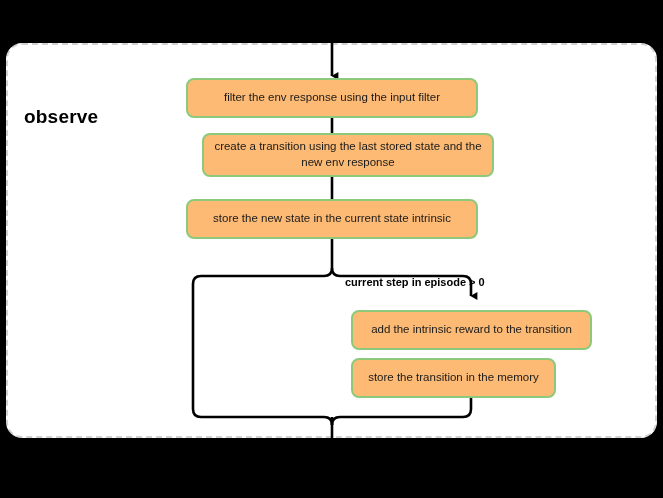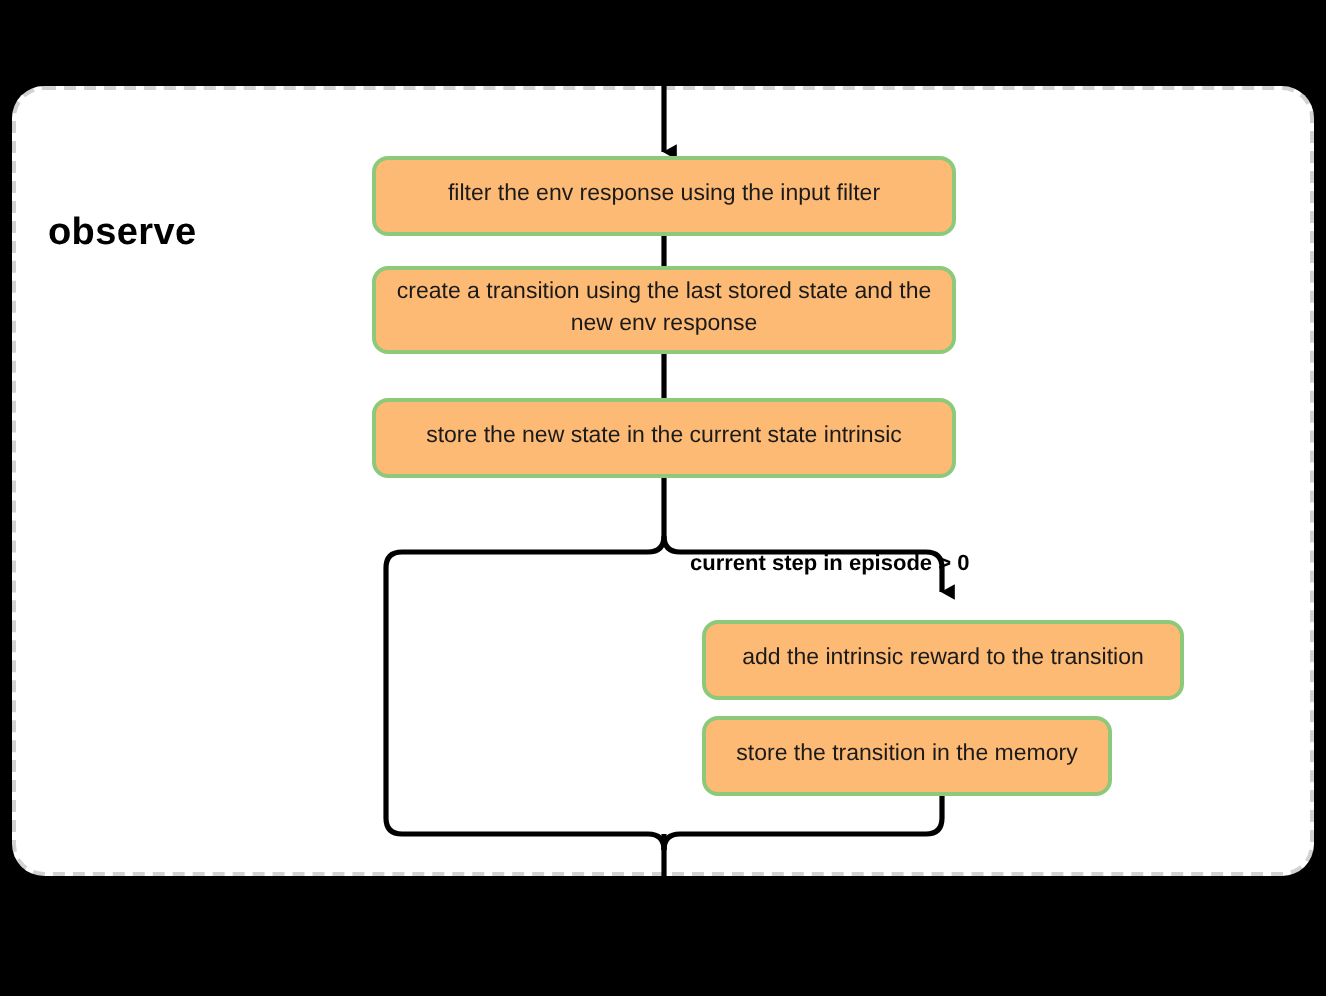--- a/index.html
+++ b/index.html
@@ -108,21 +108,21 @@
 
     <path d="M 471 398 L 471 409 Q 471 417 463 417 L 340 417 Q 332 417 332 425" fill="none" stroke="#000000" stroke-width="2.6"></path>
 
     <path d="M 332 417 L 332 445" fill="none" stroke="#000000" stroke-width="2.6"></path>
   </svg>
 
   <div class="node" style="left:186px; top:78px; width:292px; height:40px;">
     <span class="node-label">filter the env response using the input filter</span>
   </div>
 
-  <div class="node" style="left:186px; top:133px; width:292px; height:44px;">
+  <div class="node" style="left:202px; top:133px; width:292px; height:44px;">
     <span class="node-label">create a transition using the last stored state and the new env response</span>
   </div>
 
   <div class="node" style="left:186px; top:199px; width:292px; height:40px;">
     <span class="node-label">store the new state in the current state intrinsic</span>
   </div>
 
   <div class="node" style="left:351px; top:310px; width:241px; height:40px;">
     <span class="node-label">add the intrinsic reward to the transition</span>
   </div>

